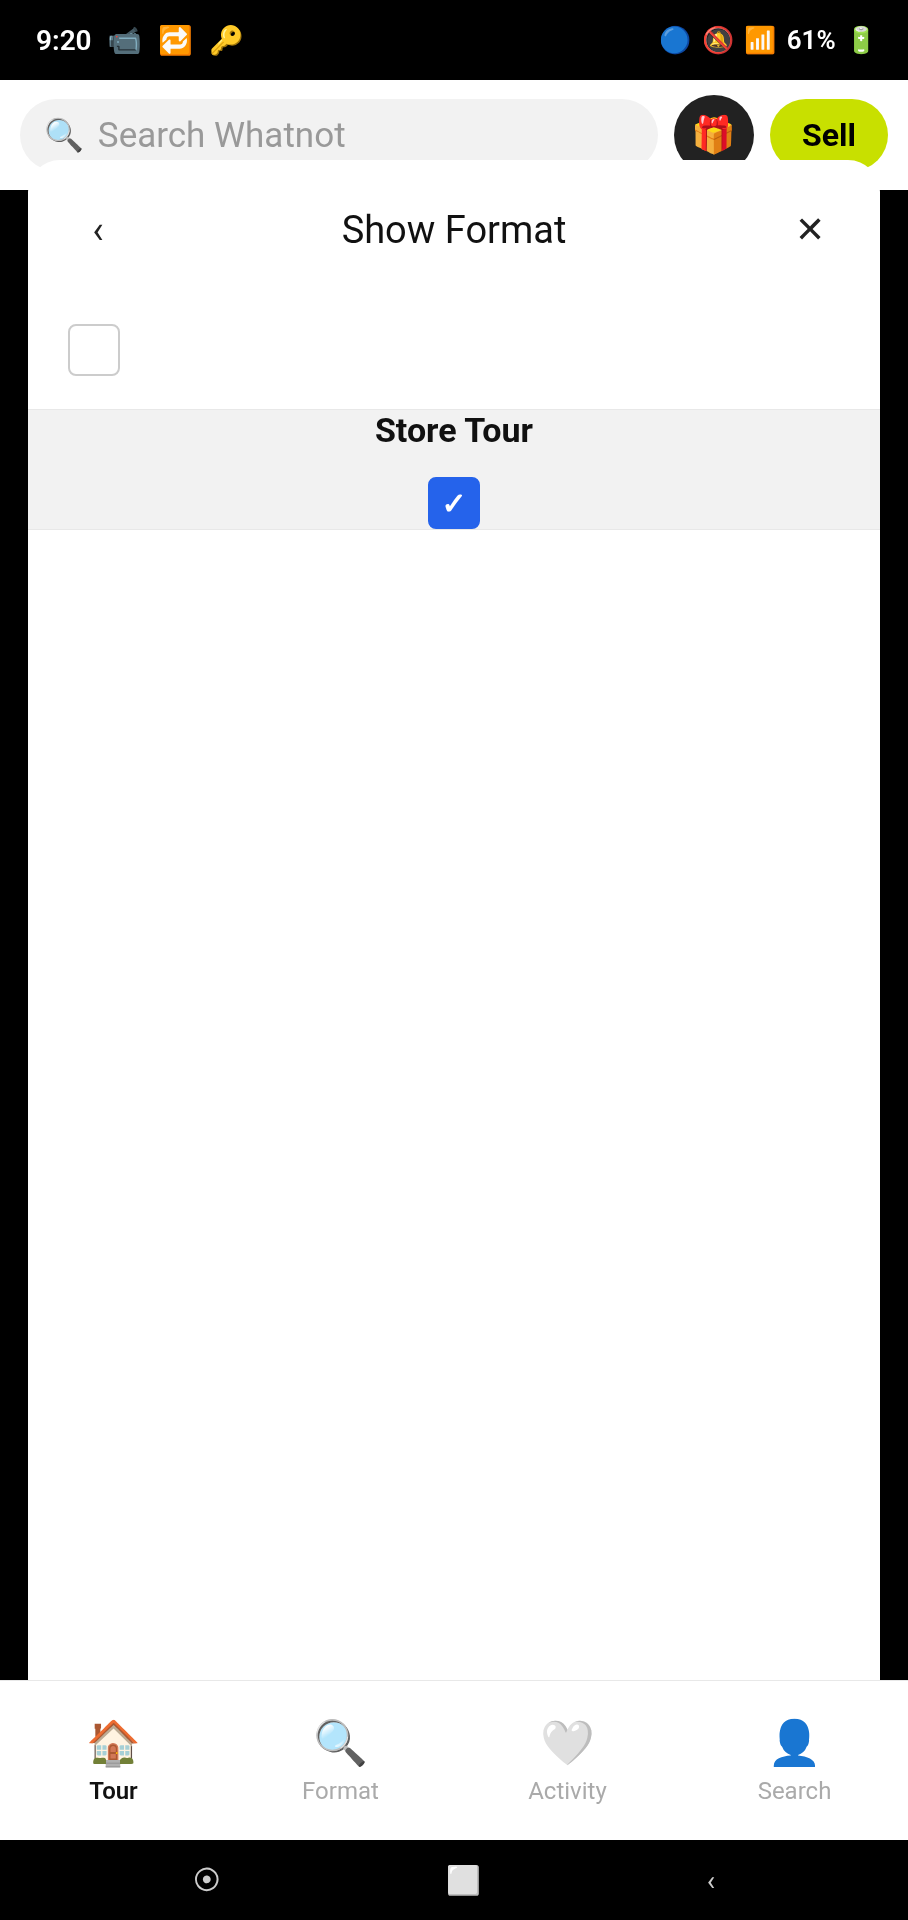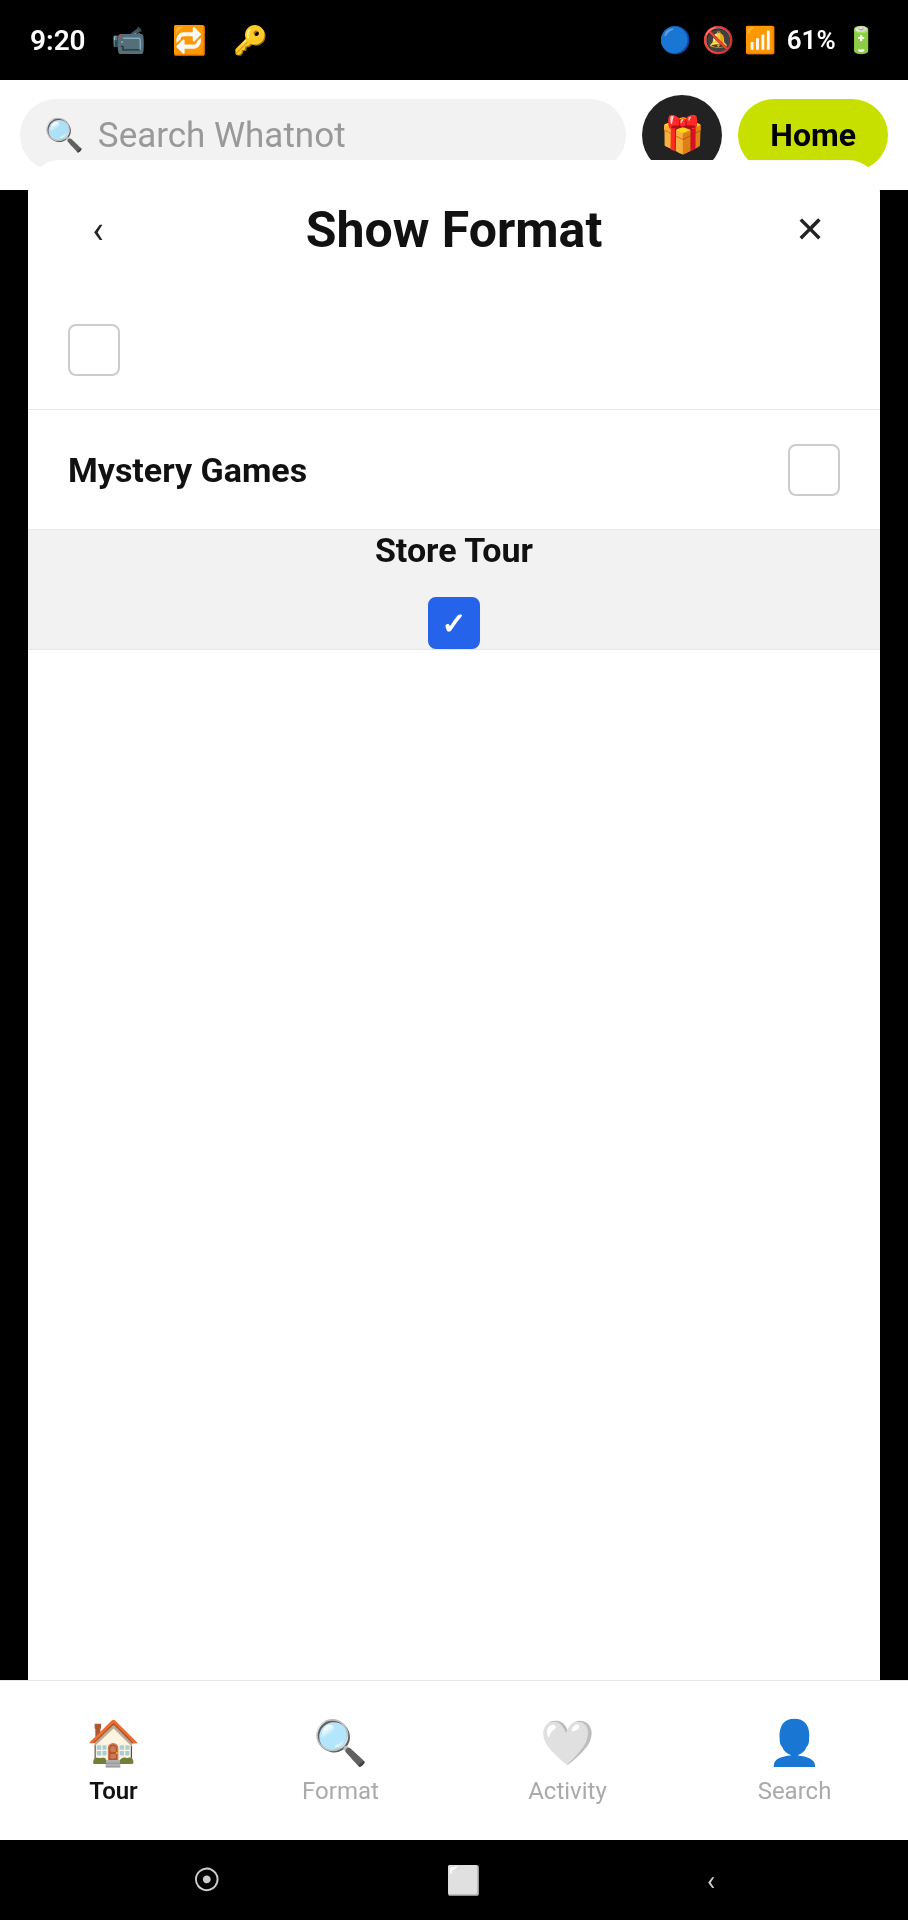--- a/index.html
+++ b/index.html
@@ -20,21 +20,21 @@
       height: 80px;
       background: #000;
       display: flex;
       align-items: center;
       justify-content: space-between;
       padding: 0 30px;
       color: white;
       font-size: 28px;
       font-weight: 600;
     }
-    .status-bar-left { display: flex; align-items: center; gap: 26px; }
+    .status-bar-left { display: flex; align-items: center; gap: 16px; margin-left: 6px; }
     .status-bar-right { display: flex; align-items: center; gap: 10px; font-size: 26px; }
 
     
     .app-bar {
       width: 100%;
       height: 110px;
       background: #fff;
       display: flex;
       align-items: center;
       padding: 0 20px;
@@ -106,22 +106,22 @@
       width: 60px;
       height: 60px;
       display: flex;
       align-items: center;
       justify-content: center;
       font-size: 38px;
       color: #222;
       cursor: pointer;
     }
     .modal-title {
-      font-size: 50px;
-      font-weight: 700;
+      font-size: 38px;
+      font-weight: 400;
       color: #111;
     }
     .modal-close-btn {
       width: 60px;
       height: 60px;
       display: flex;
       align-items: center;
       justify-content: center;
       font-size: 36px;
       color: #222;
@@ -278,21 +278,21 @@
 
 <div class="app-bar">
   <div class="search-bar">
     <div class="search-icon-wrap">🔍</div>
     <span class="search-placeholder">Search Whatnot</span>
   </div>
   <div class="gift-btn">
     <span>🎁</span>
   </div>
   <div class="sell-btn">
-    <span>Home</span>
+    <span>Sell</span>
   </div>
 </div>
 
 <div class="modal-sheet">
 
   <div class="modal-header">
     <div class="modal-back-btn">
       <span>‹</span>
     </div>
     <span class="modal-title">Show Format</span>
@@ -300,24 +300,20 @@
       <span>✕</span>
     </div>
   </div>
 
   <div class="options-list">
 
     <div class="option-row">
       <div class="checkbox"></div>
     </div>
 
-    <div class="option-row">
-      <span class="option-label">Mystery Games</span>
-      <div class="checkbox"></div>
-    </div>
 
     <div class="option-row selected">
       <span class="option-label">Store Tour</span>
       <div class="checkbox checked"></div>
     </div>
 
   </div>
 
   <div class="bottom-actions">
     <button class="clear-btn">Clear</button>

